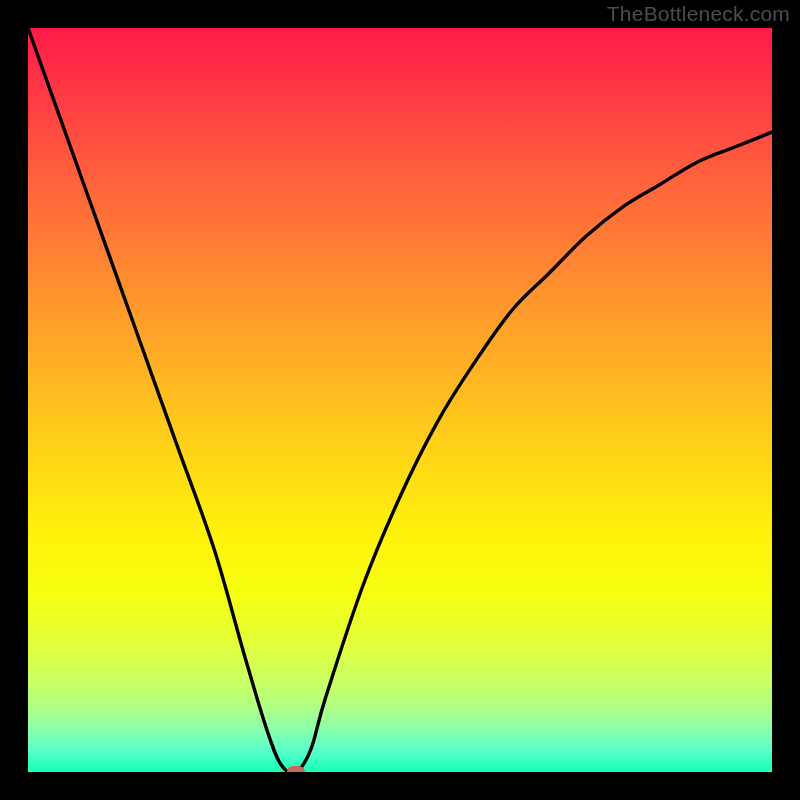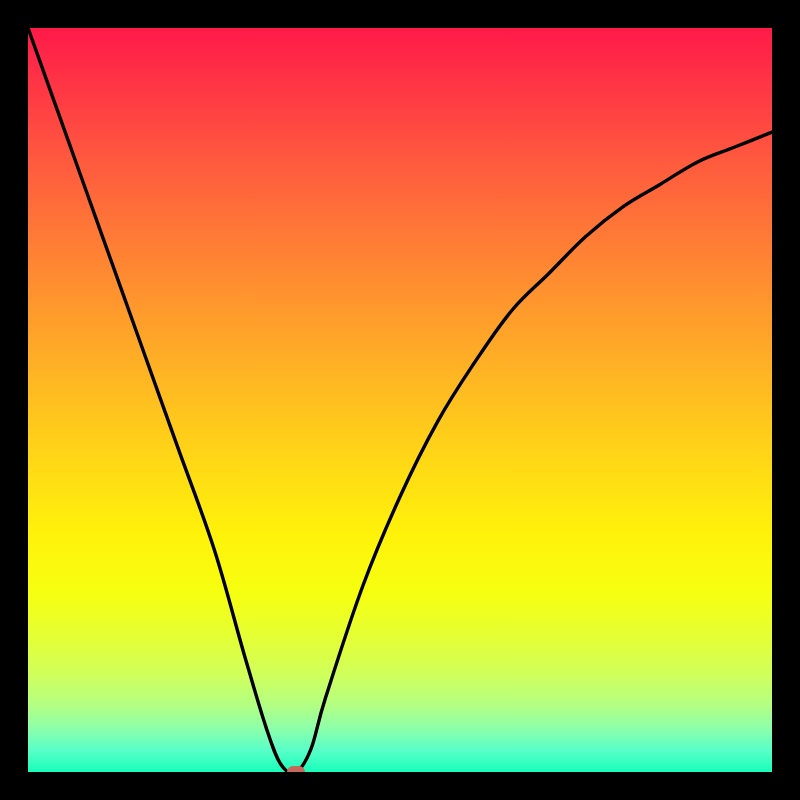--- a/index.html
+++ b/index.html
@@ -84,13 +84,14 @@
   <div class="plot-area">
     <div class="gradient"></div>
 
     <svg class="curve" viewBox="0 0 744 744" preserveAspectRatio="none">
       <path id="curve-path" d="M 0 0 C 6.696000000000001 18.748799999999992, 23.808 66.66239999999996, 37.2 104.15999999999997 C 50.592000000000006 141.65759999999997, 61.00800000000001 170.82240000000004, 74.4 208.32000000000005 C 87.792 245.81760000000006, 98.208 274.98240000000004, 111.6 312.48 C 124.99199999999999 349.9776, 135.40800000000002 379.1424, 148.8 416.64 C 162.192 454.13759999999996, 173.9472 483.3023999999999, 186 520.8 C 198.0528 558.2976, 206.38559999999998 592.8192, 215.76 624.96 C 225.1344 657.1008, 231.38400000000001 679.272, 238.08 699.36 C 244.776 719.448, 247.60320000000002 728.5247999999999, 252.96 736.56 C 258.3168 744.5952, 262.48319999999995 746.6784, 267.84 744 C 273.1968 741.3216, 277.3632 735.0719999999999, 282.72 721.68 C 288.07680000000005 708.288, 288.22560000000004 699.0624, 297.6 669.6 C 306.9744 640.1376, 321.408 594.1584, 334.8 558 C 348.192 521.8416, 358.608 498.18240000000003, 372 468.72 C 385.392 439.2576, 395.80800000000005 418.42560000000003, 409.20000000000005 394.32 C 422.59200000000004 370.21439999999996, 433.008 354.8879999999999, 446.4 334.79999999999995 C 459.792 314.712, 470.208 298.79040000000003, 483.6 282.72 C 496.992 266.6496, 507.40799999999996 258.912, 520.8 245.51999999999998 C 534.192 232.128, 544.608 220.37280000000007, 558 208.32000000000005 C 571.392 196.26720000000003, 581.808 187.93439999999995, 595.2 178.55999999999995 C 608.5920000000001 169.18559999999994, 619.008 164.27519999999998, 632.4 156.24 C 645.7919999999999 148.20480000000003, 656.2080000000001 140.61600000000007, 669.6 133.92000000000007 C 682.992 127.22400000000009, 693.4079999999999 124.3968000000001, 706.8 119.04000000000008 C 720.192 113.68320000000006, 737.304 106.8384, 744 104.15999999999997" fill="none" stroke="#000" stroke-width="3.4" stroke-linecap="round" stroke-linejoin="round"></path>
     </svg>
 
     <div id="marker" class="marker" style="left: 267.84px; top: 744px; background: rgb(196, 106, 92);"></div>
   </div>
 
+  <div class="watermark">TheBottleneck.com</div>
 </div>
 
 </body></html>

